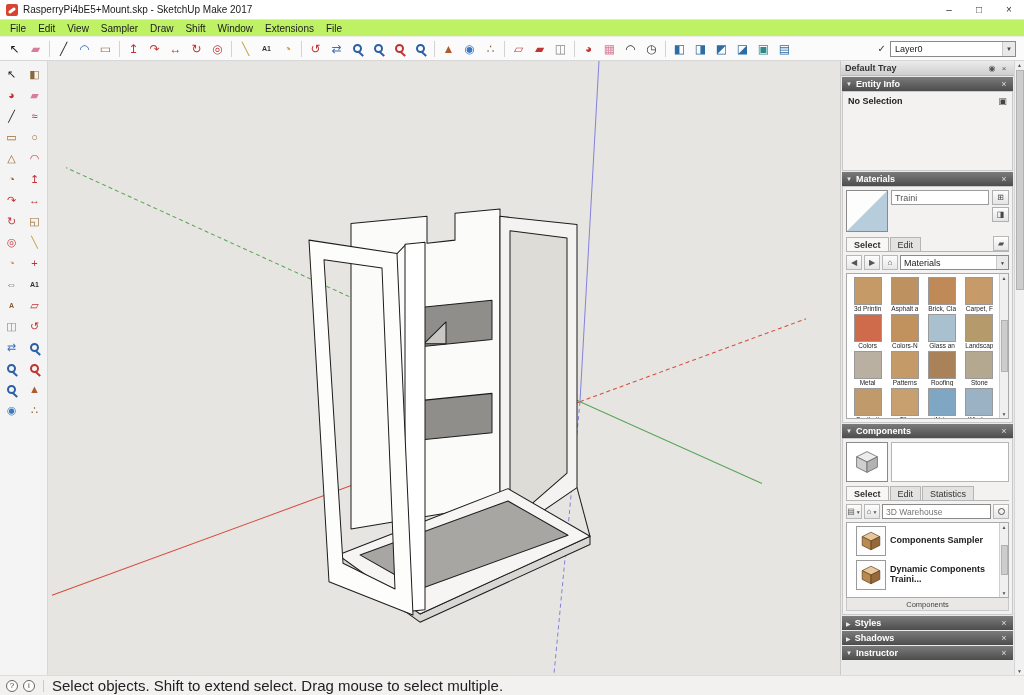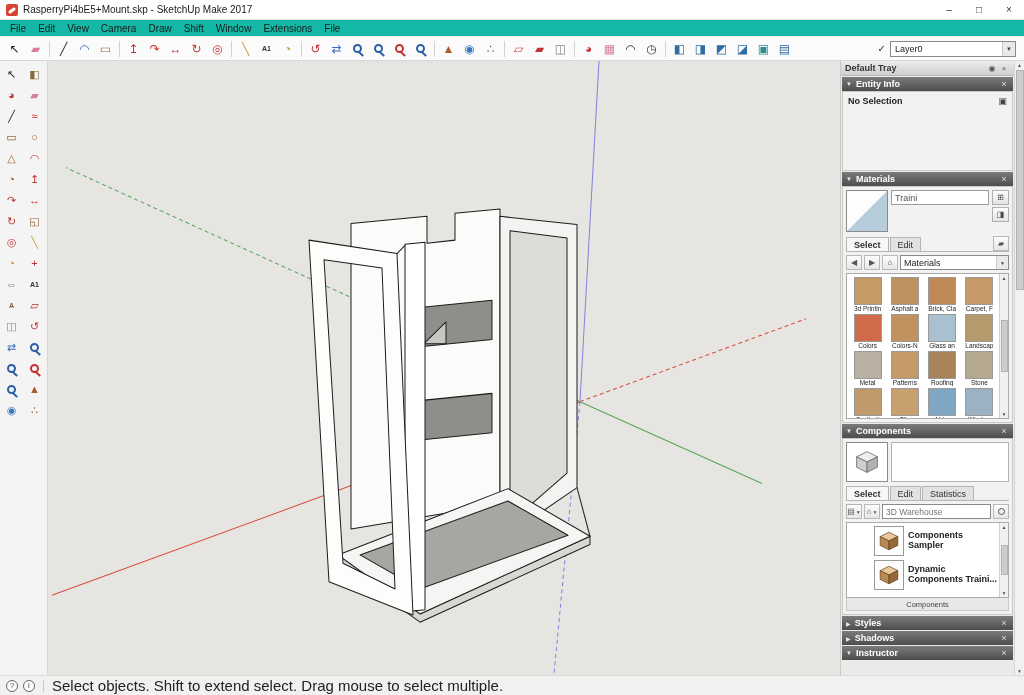--- a/index.html
+++ b/index.html
@@ -9,21 +9,21 @@
 
   
   .titlebar { height:20px; background:#fff; display:flex; align-items:center; border-bottom:1px solid #e4e4e4; }
   .logo { width:12px; height:12px; margin:0 5px 0 6px; background:#d6452f; border-radius:2px; position:relative; flex:none; }
   .logo::after { content:""; position:absolute; left:2px; top:5px; width:8px; height:3px; background:#fff; transform:rotate(-35deg); border-radius:2px; }
   .title { font-size:10px; color:#1a1a1a; }
   .winbtns { margin-left:auto; display:flex; height:100%; }
   .wb { width:30px; height:100%; display:flex; align-items:center; justify-content:center; font-size:10px; color:#333; cursor:default; }
 
   
-  .menubar { height:17px; background:#14b8a6; display:flex; align-items:center; padding-left:4px; border-bottom:1px solid #ededed; }
+  .menubar { height:17px; background:#bef264; display:flex; align-items:center; padding-left:4px; border-bottom:1px solid #ededed; }
   .menu-item { padding:2px 6px; font-size:10px; color:#1a1a1a; }
 
   
   .toolbar { height:24px; background:#fbfbfb; border-bottom:1px solid #d7d7d7; display:flex; align-items:center; padding:0 4px; }
   .tb-group { display:flex; align-items:center; flex:1; min-width:0; overflow:hidden; }
   .tb-btn { width:21px; height:21px; border:none; background:transparent; display:flex; align-items:center; justify-content:center; padding:0; flex:none; }
   .tb-btn .gl { font-style:normal; font-size:12px; line-height:1; }
   .tb-btn.txt .gl { font-size:7px; font-weight:bold; }
   .tb-btn.sep { width:1px; height:16px; background:#d2d2d2; margin:0 3px; pointer-events:none; }
   .tb-btn.lens .gl, .pal-btn.lens .gl { width:9px; height:9px; border:2px solid #2b5fa5; border-radius:50%; position:relative; font-size:0; }
@@ -91,21 +91,21 @@
   .sw-label { font-size:6.5px; color:#222; max-width:36px; overflow:hidden; white-space:nowrap; }
   .vscroll { position:absolute; top:0; right:0; bottom:0; width:9px; background:#f0f0f0; border-left:1px solid #d0d0d0; display:flex; flex-direction:column; align-items:center; justify-content:space-between; font-size:5px; color:#555; padding:1px 0; }
   .vthumb { width:7px; flex:none; background:#cdcdcd; border:1px solid #b2b2b2; }
 
   .comp-body { background:#f3f2f1; border:1px solid #c9c9c9; margin:0 1px; flex:none; padding:3px; }
   .comp-top { display:flex; gap:3px; }
   .comp-preview { width:42px; height:40px; border:1px solid #8a8a8a; background:#fff; display:flex; align-items:center; justify-content:center; flex:none; }
   .comp-desc { flex:1; background:#fff; border:1px solid #b5b5b5; }
   .search { flex:1; height:15px; border:1px solid #8a8a8a; font-size:8.5px; padding:0 3px; min-width:0; }
   .comp-list-wrap { position:relative; background:#fff; border:1px solid #aaa; height:76px; overflow:hidden; }
-  .comp-list { padding:3px 10px 0 3px;margin-left:24px; }
+  .comp-list { padding:3px 10px 0 9px; }
   .comp-item { display:flex; align-items:center; gap:4px; margin-bottom:4px; }
   .comp-thumb { width:30px; height:30px; border:1px solid #9a9a9a; background:#fdfdfd; display:flex; align-items:center; justify-content:center; flex:none; }
   .comp-label { font-size:9px; font-weight:bold; line-height:1.1; }
   .comp-footer { height:13px; display:flex; align-items:center; justify-content:center; font-size:7.5px; color:#444; background:#e9e8e7; border:1px solid #c9c9c9; border-top:none; margin:0 0; }
 
   .tray-scroll { width:10px; background:#f1f1f1; border-left:1px solid #d5d5d5; display:flex; flex-direction:column; align-items:center; font-size:5px; color:#555; padding:1px 0; }
   .tray-thumb { width:8px; height:220px; background:#cdcdcd; border:1px solid #b2b2b2; margin-top:2px; }
   .tray-scroll .sb-down { margin-top:auto; }
 
   
@@ -130,21 +130,21 @@
       <span class="wb">□</span>
       <span class="wb">×</span>
     </div>
   </div>
 
   <div class="menubar">
 
   <span class="menu-item">File</span>
       <span class="menu-item">Edit</span>
       <span class="menu-item">View</span>
-      <span class="menu-item">Camera</span>
+      <span class="menu-item">Sampler</span>
       <span class="menu-item">Draw</span>
       <span class="menu-item">Shift</span>
       <span class="menu-item">Window</span>
       <span class="menu-item">Extensions</span>
       <span class="menu-item">File</span>
     </div>
 
   <div class="toolbar">
     <div class="tb-group">
 

